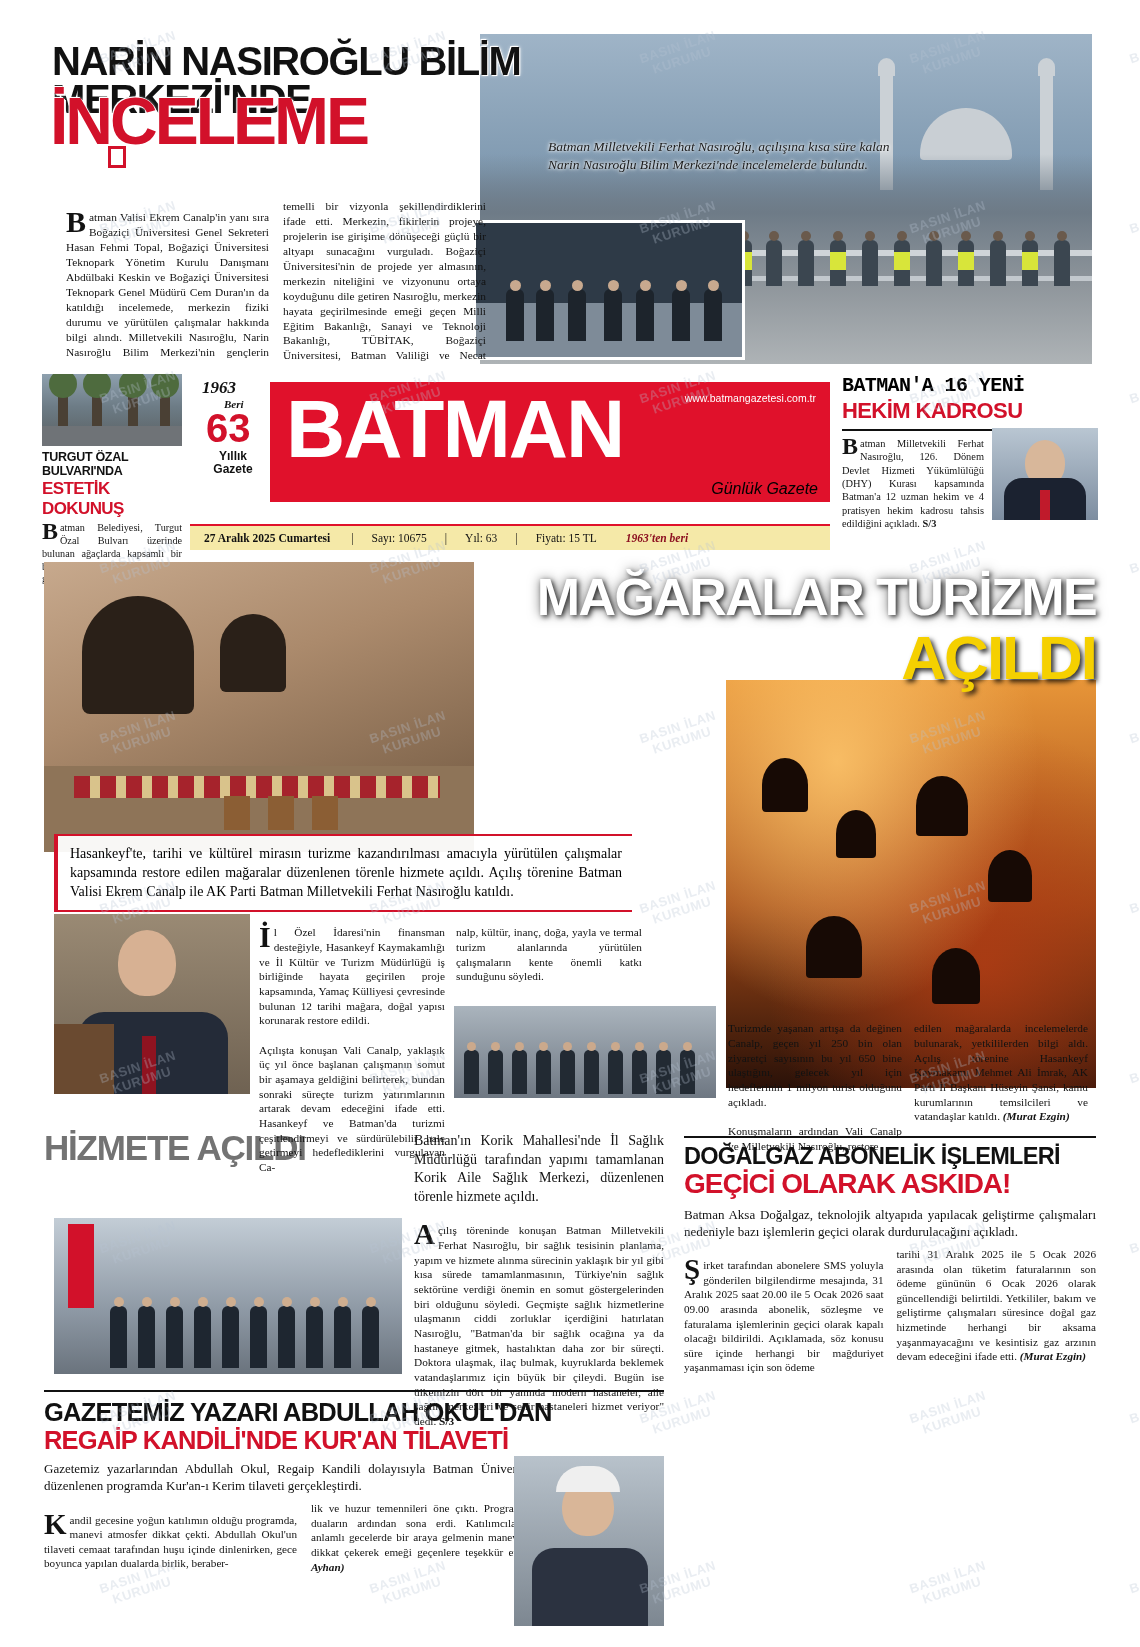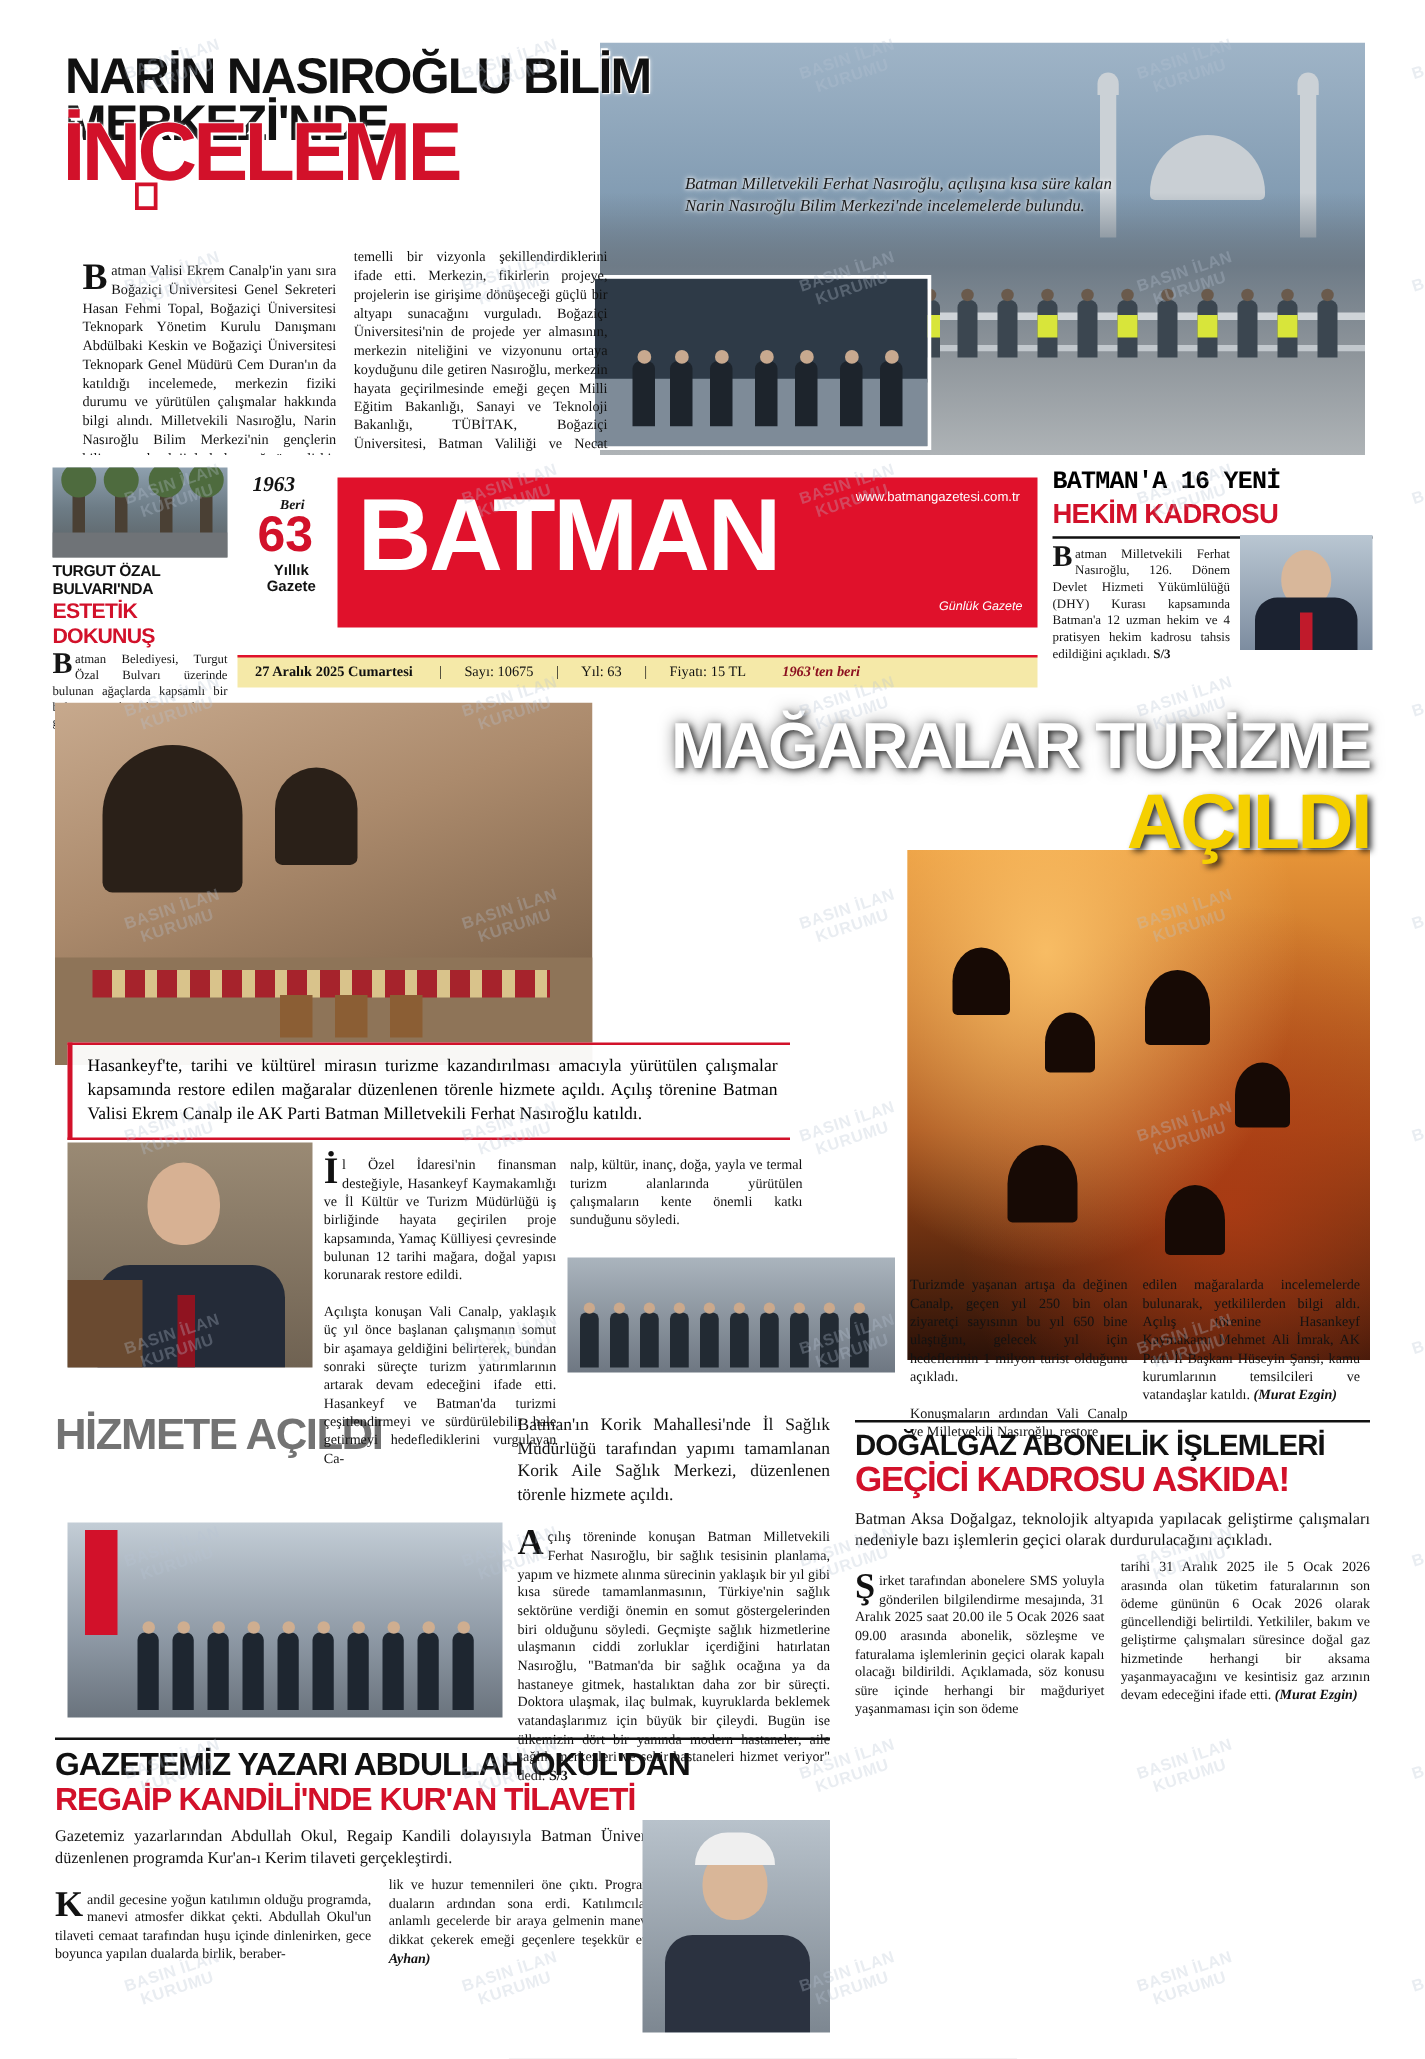--- a/index.html
+++ b/index.html
@@ -174,21 +174,21 @@
     position:absolute; left: 80px; top: 8px; width: 560px; height: 120px;
     background: #e0112b;
   }
   .mh-batman {
     position:absolute; left: 96px; top: 14px;
     font-family:"Liberation Sans",sans-serif; font-weight:bold; font-size: 82px;
     letter-spacing: -2px; color:#fff; line-height:1;
   }
   .mh-gunluk {
     position:absolute; right: 12px; top: 98px;
-    font-family:"Liberation Sans",sans-serif; font-size: 10px; color:#ffffff; font-style:italic;
+    font-family:"Liberation Sans",sans-serif; font-size: 16px; color:#000000; font-style:italic;
   }
   .mh-web {
     position:absolute; right: 14px; top: 10px;
     font-family:"Liberation Sans",sans-serif; font-size: 10.5px; color:#fff;
   }
   .mh-1963 {
     position:absolute; left: 12px; top: 4px;
     font-family:"Liberation Serif",serif; font-style:italic; font-weight:bold; font-size: 17px; color:#111;
   }
   .mh-1963 small{display:block;font-size:11px;margin-left:22px;}
@@ -576,21 +576,21 @@
         <div class="kp-p" style="left:196px"></div>
       <div class="kp-p" style="left:224px"></div>
         <div class="kp-p" style="left:252px"></div>
       <div class="kp-p" style="left:280px"></div>
         <div class="kp-p" style="left:308px"></div>
     </div>
   </div>
 
   <div class="dogal">
     <div class="dg-t1">DOĞALGAZ ABONELİK İŞLEMLERİ</div>
-    <div class="dg-t2">GEÇİCİ KADROSU ASKIDA!</div>
+    <div class="dg-t2">GEÇİCİ OLARAK ASKIDA!</div>
     <div class="dg-lead">Batman Aksa Doğalgaz, teknolojik altyapıda yapılacak geliştirme çalışmaları nedeniyle bazı işlemlerin geçici olarak durdurulacağını açıkladı.</div>
     <div class="dg-cols">
       <p class="dc">Şirket tarafından abonelere SMS yoluyla gönderilen bilgilendirme mesajında, 31 Aralık 2025 saat 20.00 ile 5 Ocak 2026 saat 09.00 arasında abonelik, sözleşme ve faturalama işlemlerinin geçici olarak kapalı olacağı bildirildi. Açıklamada, söz konusu süre içinde herhangi bir mağduriyet yaşanmaması için son ödeme</p>
       <p><span>tarihi 31 Aralık 2025 ile 5 Ocak 2026 arasında olan tüketim faturalarının son ödeme gününün 6 Ocak 2026 olarak güncellendiği belirtildi. Yetkililer, bakım ve geliştirme çalışmaları süresince doğal gaz hizmetinde herhangi bir aksama yaşanmayacağını ve kesintisiz gaz arzının devam edeceğini ifade etti.</span> <span class="byline">(Murat Ezgin)</span></p>
     </div>
   </div>
 
   <div class="bottom">
     <div class="bt-t1">GAZETEMİZ YAZARI ABDULLAH OKUL'DAN</div>
     <div class="bt-t2">REGAİP KANDİLİ'NDE KUR'AN TİLAVETİ</div>

